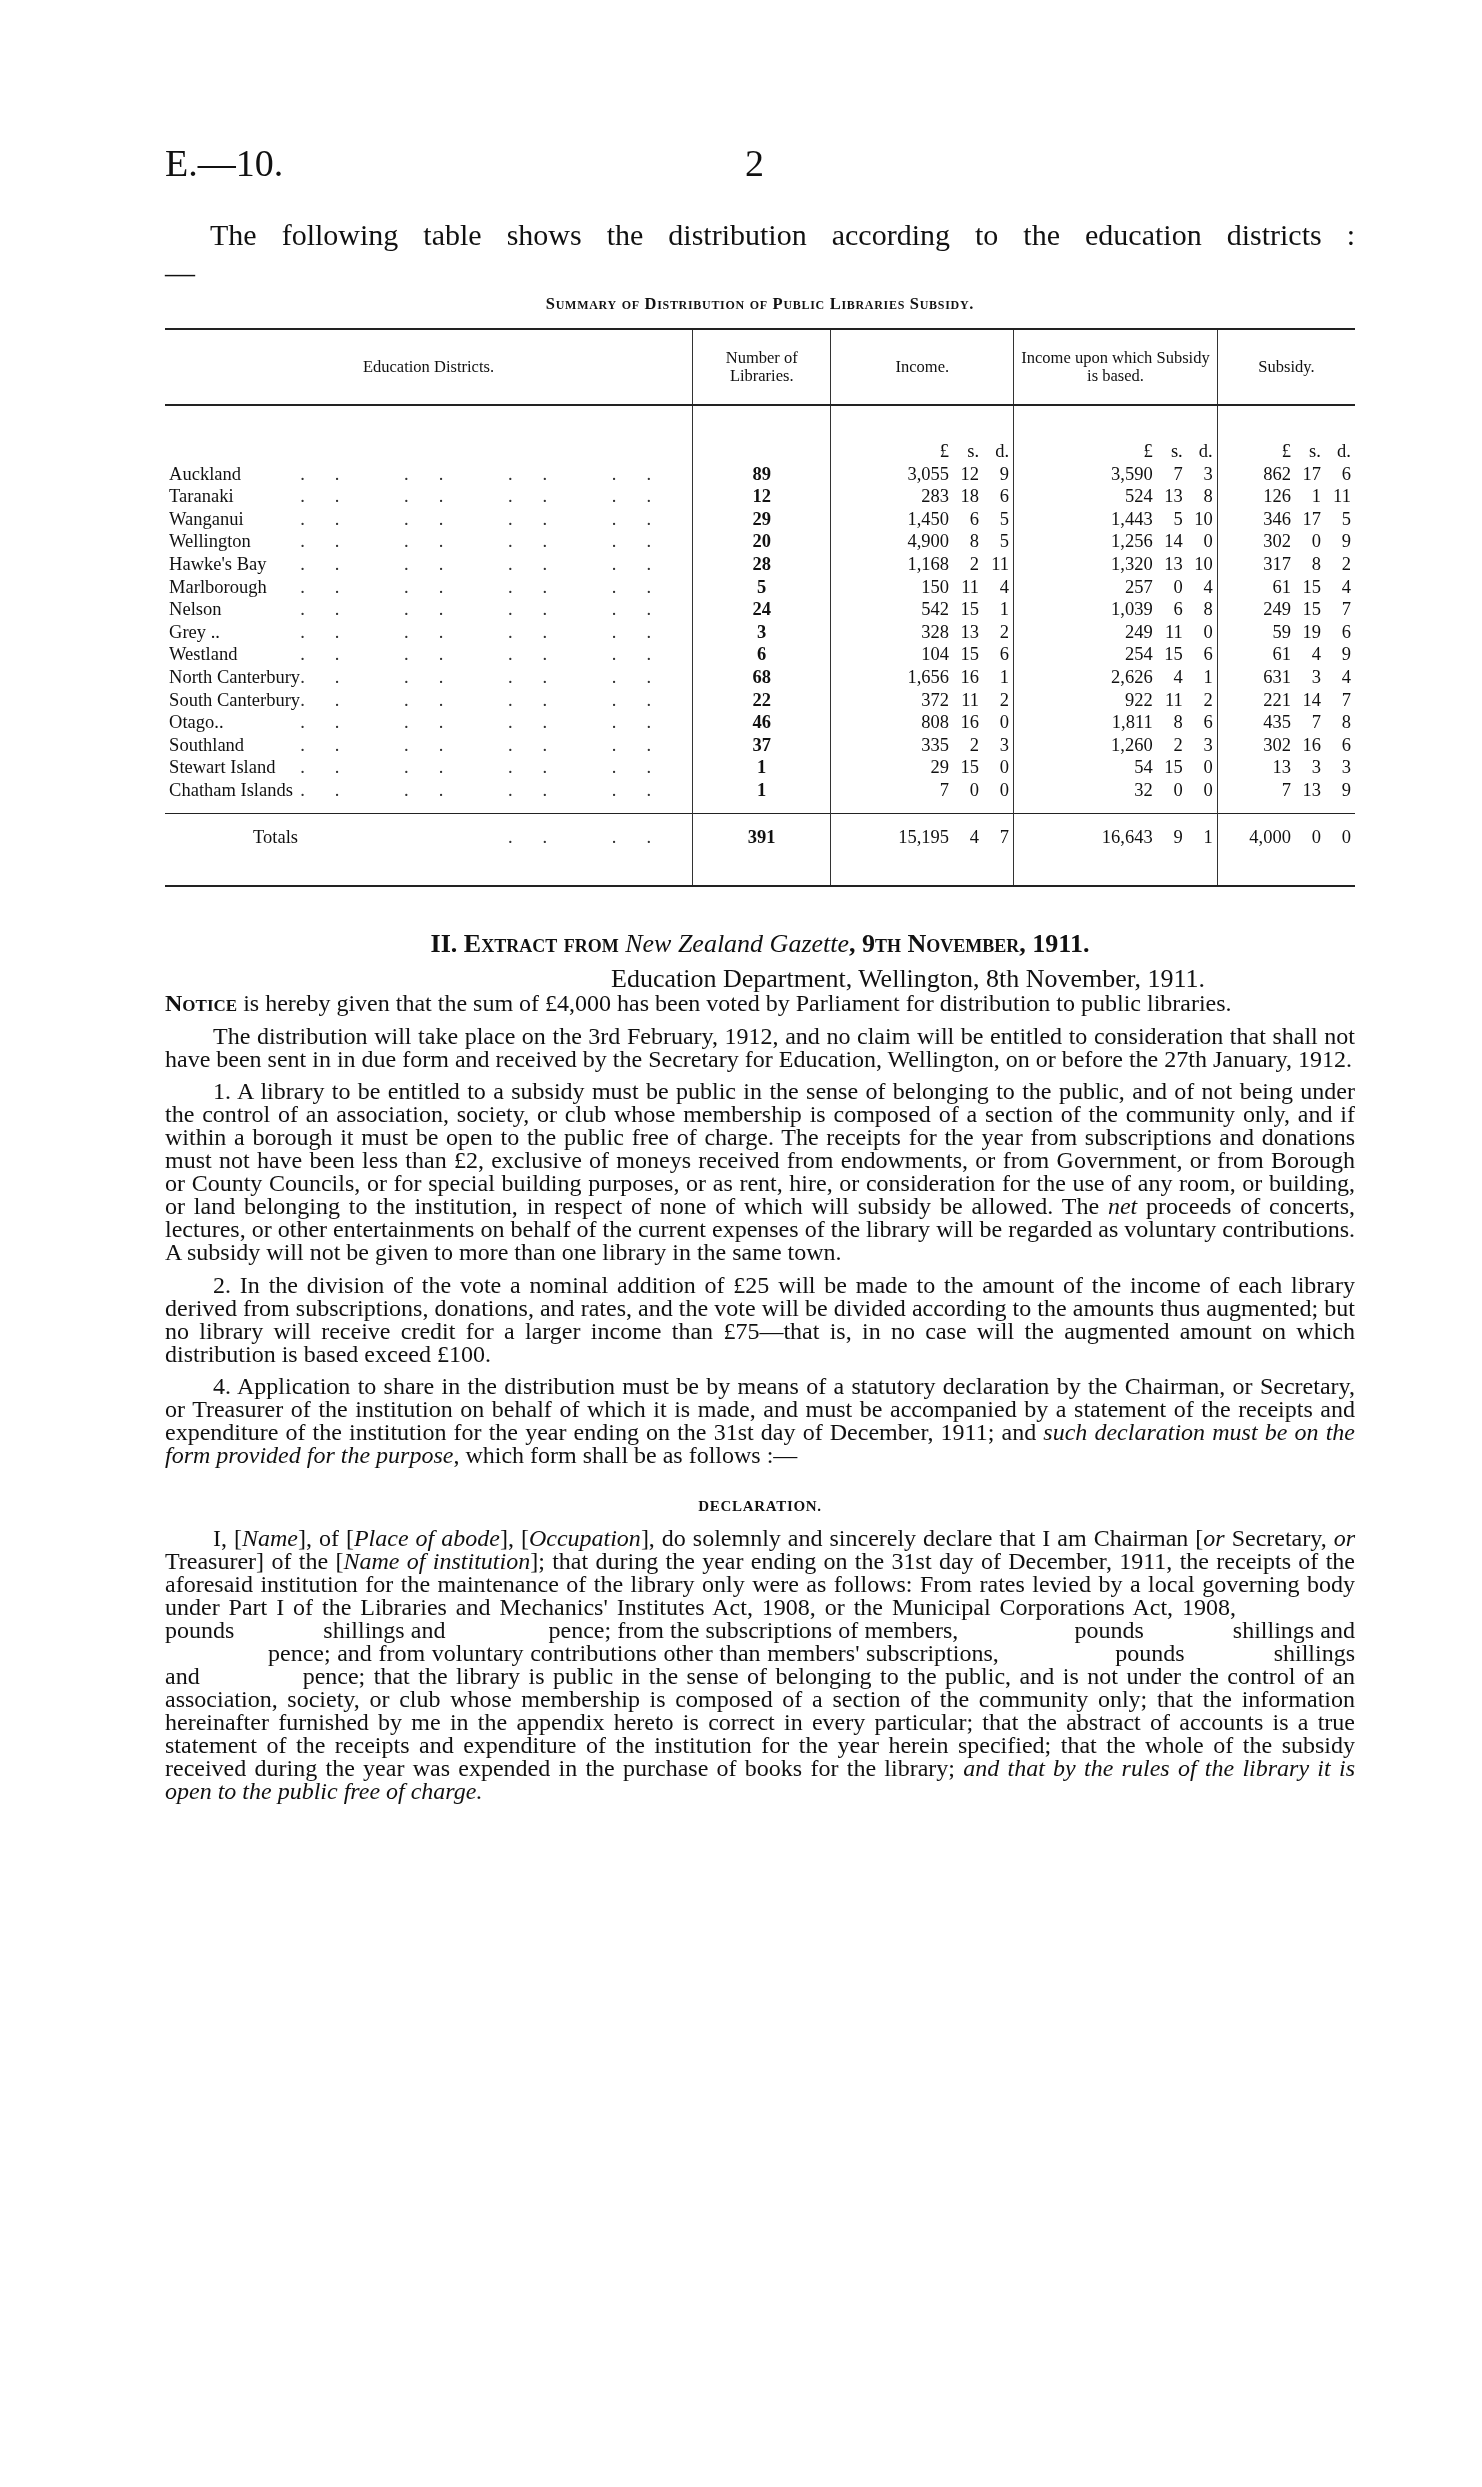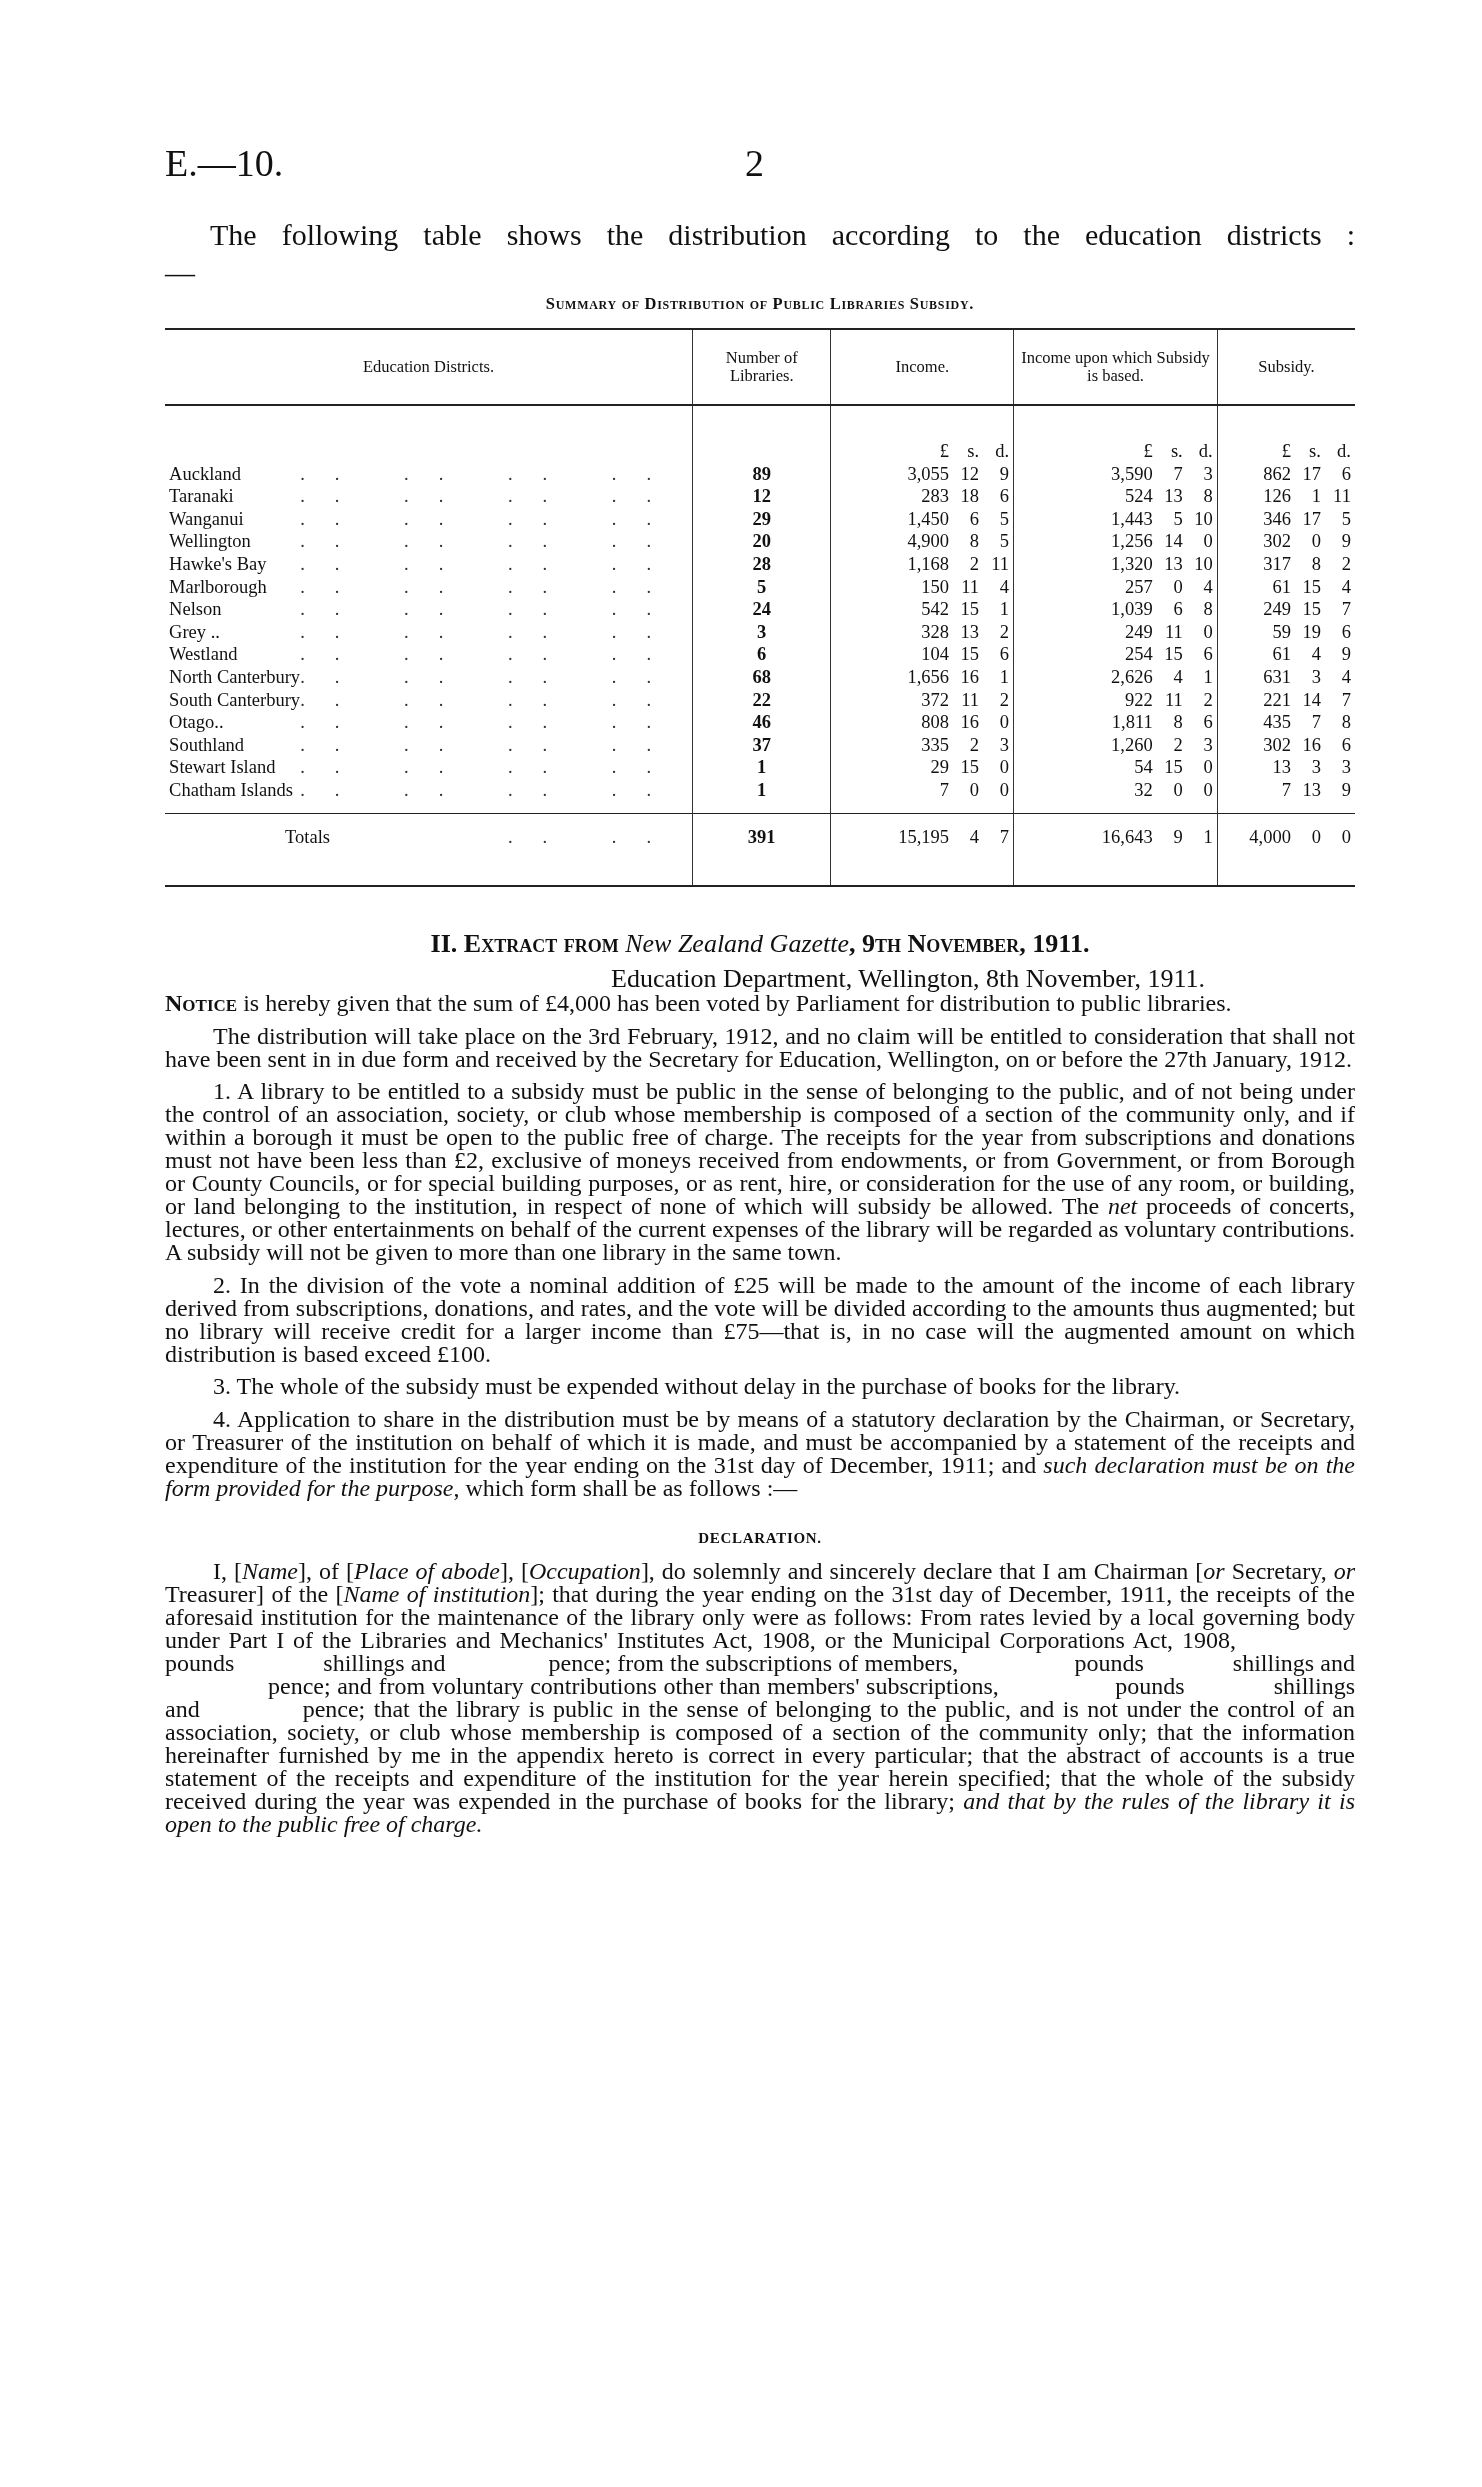--- a/index.html
+++ b/index.html
@@ -540,21 +540,21 @@
         <tr class="spacer">
           <td></td>
           <td class="vl"></td>
           <td class="vl"></td>
           <td class="vl"></td>
           <td class="vl"></td>
         </tr>
         <tr class="totals">
           <td>
             <div class="district">
-              <span style="margin-left: 116px;">Totals</span>
+              <span style="margin-left: 84px;">Totals</span>
               <span class="dots">.. ..</span>
             </div>
           </td>
           <td class="vl num">391</td>
           <td class="vl">
             <div class="money">
               <span class="m-l">15,195</span>
               <span class="m-s">4</span>
               <span class="m-d">7</span>
             </div>
@@ -587,21 +587,20 @@
   <div class="sec2">
     <span class="sc">II. Extract from </span><i>New Zealand Gazette</i><span class="sc">, 9th November, 1911.</span>
   </div>
   <div class="dept">Education Department, Wellington, 8th November, 1911.</div>
 
   <div class="body">
     <p class="noind"><span class="sc">Notice</span><span> is hereby given that the sum of £4,000 has been voted by Parliament for distribution to public libraries.</span></p>
     <p>The distribution will take place on the 3rd February, 1912, and no claim will be entitled to consideration that shall not have been sent in in due form and received by the Secretary for Education, Wellington, on or before the 27th January, 1912.</p>
     <p><span>1. A library to be entitled to a subsidy must be public in the sense of belonging to the public, and of not being under the control of an association, society, or club whose membership is composed of a section of the community only, and if within a borough it must be open to the public free of charge.  The receipts for the year from subscriptions and donations must not have been less than £2, exclusive of moneys received from endowments, or from Government, or from Borough or County Councils, or for special building purposes, or as rent, hire, or consideration for the use of any room, or building, or land belonging to the institution, in respect of none of which will subsidy be allowed.  The </span><i>net</i><span> proceeds of concerts, lectures, or other entertainments on behalf of the current expenses of the library will be regarded as voluntary contributions.  A subsidy will not be given to more than one library in the same town.</span></p>
     <p>2. In the division of the vote a nominal addition of £25 will be made to the amount of the income of each library derived from subscriptions, donations, and rates, and the vote will be divided according to the amounts thus augmented; but no library will receive credit for a larger income than £75—that is, in no case will the augmented amount on which distribution is based exceed £100.</p>
-    <p>3. The whole of the subsidy must be expended without delay in the purchase of books for the library.</p>
     <p><span>4. Application to share in the distribution must be by means of a statutory declaration by the Chairman, or Secretary, or Treasurer of the institution on behalf of which it is made, and must be accompanied by a statement of the receipts and expenditure of the institution for the year ending on the 31st day of December, 1911; and </span><i>such declaration must be on the form provided for the purpose</i><span>, which form shall be as follows :—</span></p>
 
     <p class="decl-h">DECLARATION.</p>
     <p><span>I, [</span><i>Name</i><span>], of [</span><i>Place of abode</i><span>], [</span><i>Occupation</i><span>], do solemnly and sincerely declare that I am Chairman [</span><i>or</i><span> Secretary, </span><i>or</i><span> Treasurer] of the [</span><i>Name of institution</i><span>]; that during the year ending on the 31st day of December, 1911, the receipts of the aforesaid institution for the maintenance of the library only were as follows: From rates levied by a local governing body under Part I of the Libraries and Mechanics' Institutes Act, 1908, or the Municipal Corporations Act, 1908,</span>
       <span class="gap g1"></span><span>pounds</span><span class="gap g2"></span><span>shillings and</span><span class="gap g3"></span><span>pence; from the subscriptions of members,</span>
       <span class="gap g1"></span><span>pounds</span><span class="gap g2"></span><span>shillings and</span><span class="gap g3"></span><span>pence; and from voluntary contributions other than members' subscriptions,</span>
       <span class="gap g1"></span><span>pounds</span><span class="gap g2"></span><span>shillings and</span><span class="gap g3"></span><span>pence; that the library is public in the sense of belonging to the public, and is not under the control of an association, society, or club whose membership is composed of a section of the community only; that the information hereinafter furnished by me in the appendix hereto is correct in every particular; that the abstract of accounts is a true statement of the receipts and expenditure of the institution for the year herein specified; that the whole of the subsidy received during the year was expended in the purchase of books for the library; </span><i>and that by the rules of the library it is open to the public free of charge.</i></p>
   </div>
 </div>
 

